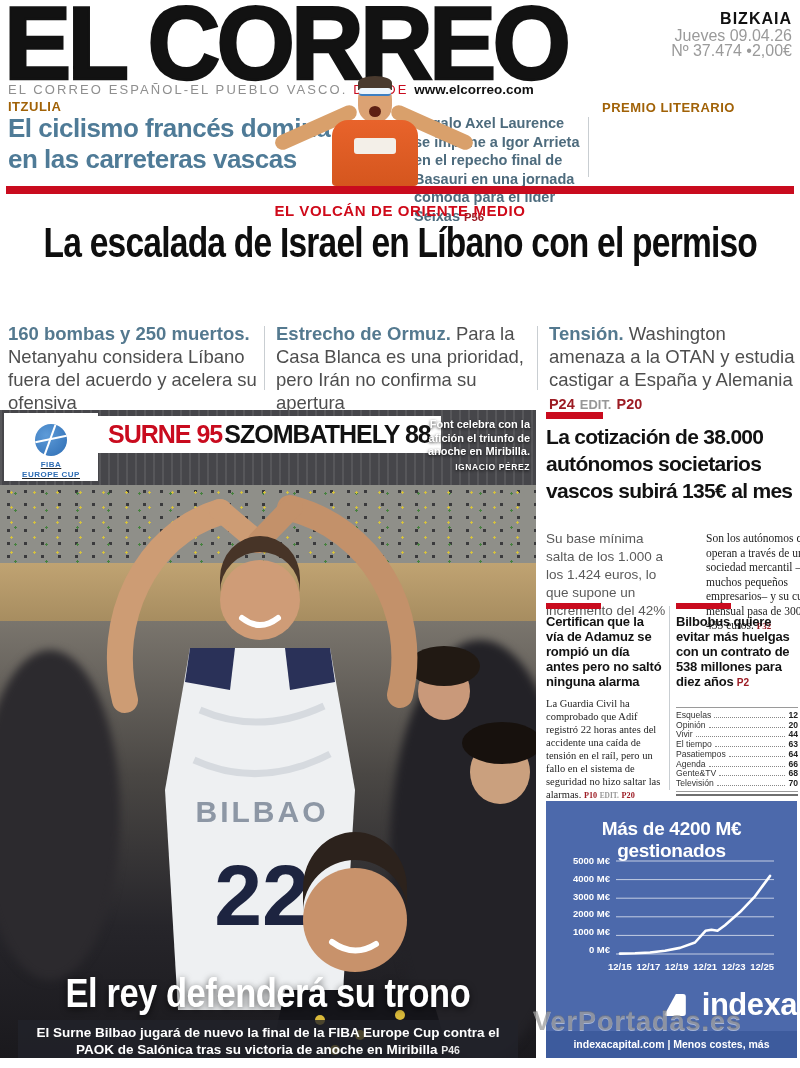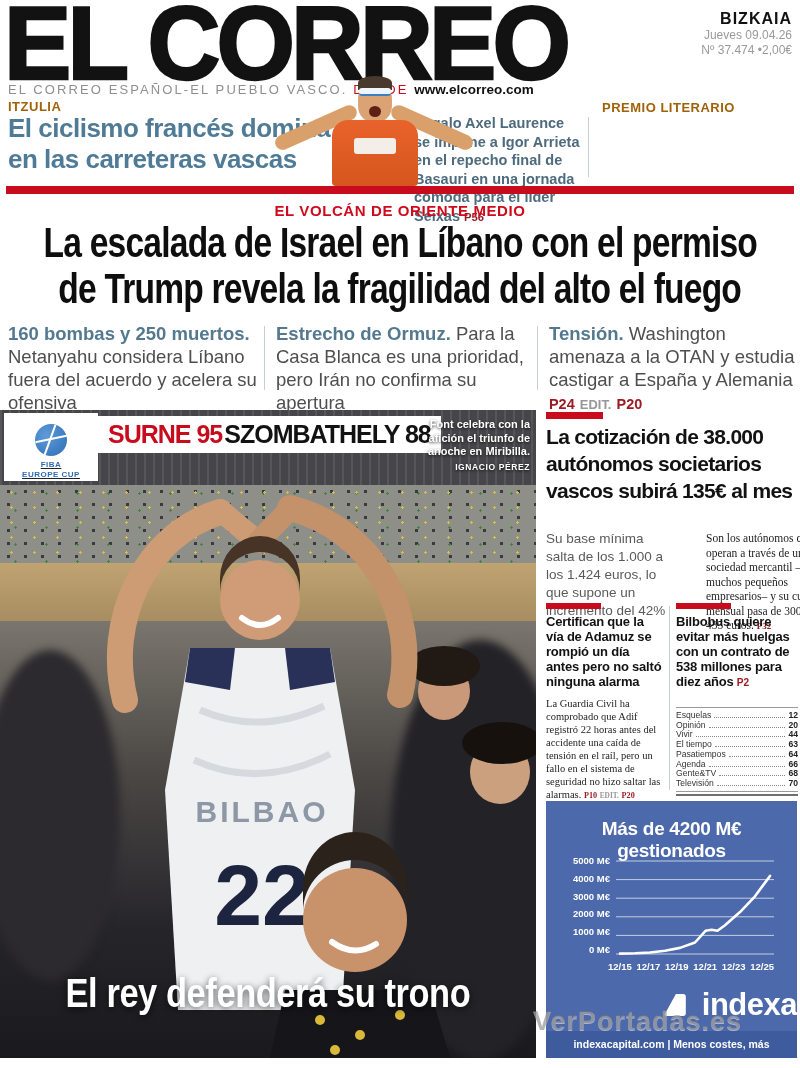--- a/index.html
+++ b/index.html
@@ -12,21 +12,21 @@
   .abs { position:absolute; }
 
   
   .masthead-title {
     left:4px; top:-16px; font-size:104px; font-weight:bold; color:#121212;
     letter-spacing:-4px; -webkit-text-stroke:2.5px #121212; white-space:nowrap;
     transform:scaleX(.97); transform-origin:left top; z-index:1;
   }
   .edition-block { right:8px; top:10px; text-align:right; z-index:4; }
   .edition-name { font-size:16px; font-weight:bold; letter-spacing:1px; color:#111; }
-  .edition-date, .edition-issue { font-size:12px; color:#9a9a9a; line-height:15px;margin-left:48px; }
+  .edition-date, .edition-issue { font-size:16px; color:#9a9a9a; line-height:15px;margin-left:48px; }
   .tagline { left:8px; top:82px; font-size:13px; letter-spacing:2.1px; color:#8f8f8f; white-space:nowrap; z-index:0; }
   .tagline .since { color:#c90b1e; }
   .tagline .site { color:#111; font-weight:bold; letter-spacing:0; font-size:13.5px; }
 
   
   .cyclist { left:288px; top:24px; width:172px; height:162px; z-index:3; }
   .cy-arm { position:absolute; width:88px; height:15px; background:#d9a06b; border-radius:8px; top:96px; }
   .cy-arm.l { left:-16px; transform:rotate(-24deg); }
   .cy-arm.r { right:-16px; transform:rotate(24deg); }
   .cy-torso { position:absolute; left:44px; top:96px; width:86px; height:66px;
@@ -186,23 +186,20 @@
   <div class="abs ts-div" style="left:588px;"></div>
   <div class="abs kicker ts-right-kicker">PREMIO LITERARIO</div>
 
   <div class="abs red-rule"></div>
 
   <div class="abs lead-kicker">EL VOLCÁN DE ORIENTE MEDIO</div>
   <div class="abs lead-headline">
     <div class="hl-line">
         <span>La escalada de Israel en Líbano con el permiso</span>
       </div>
-    <div class="hl-line">
-        <span>de Trump revela la fragilidad del alto el fuego</span>
-      </div>
   </div>
 
   <div class="abs subhead sh1">
     <span class="lead">160 bombas y 250 muertos.</span><span> Netanyahu considera Líbano fuera del acuerdo y acelera su ofensiva</span>
   </div>
   <div class="abs sh-div" style="left:264px;"></div>
   <div class="abs subhead sh2">
     <span class="lead">Estrecho de Ormuz.</span><span> Para la Casa Blanca es una prioridad, pero Irán no confirma su apertura</span>
   </div>
   <div class="abs sh-div" style="left:537px;"></div>
@@ -264,20 +261,23 @@
       <span class="t2">SZOMBATHELY 88</span>
     </div>
 
     <div class="photo-caption">
       <span>Font celebra con la afición el triunfo de anoche en Miribilla.</span>
       <div class="photo-credit">IGNACIO PÉREZ</div>
     </div>
 
     <div class="photo-headline">
       <span>El rey defenderá su trono</span>
+    </div>
+    <div class="photo-deck">
+      <span>El Surne Bilbao jugará de nuevo la final de la FIBA Europe Cup contra el PAOK de Salónica tras su victoria de anoche en Miribilla </span><span class="pref">P46</span>
     </div>
   </div>
 
   <div class="abs rcol">
     <div class="rbar" style="left:0;top:2px;"></div>
     <div class="r-h1">La cotización de 38.000 autónomos societarios vascos subirá 135€ al mes</div>
     <div class="r-deck">Su base mínima salta de los 1.000 a los 1.424 euros, lo que supone un incremento del 42%</div>
     <div class="r-body1">
       <span>Son los autónomos que operan a través de una sociedad mercantil –muchos pequeños empresarios– y su cuota mensual pasa de 300 a 435 euros. </span><span class="pref">P32</span>
     </div>

